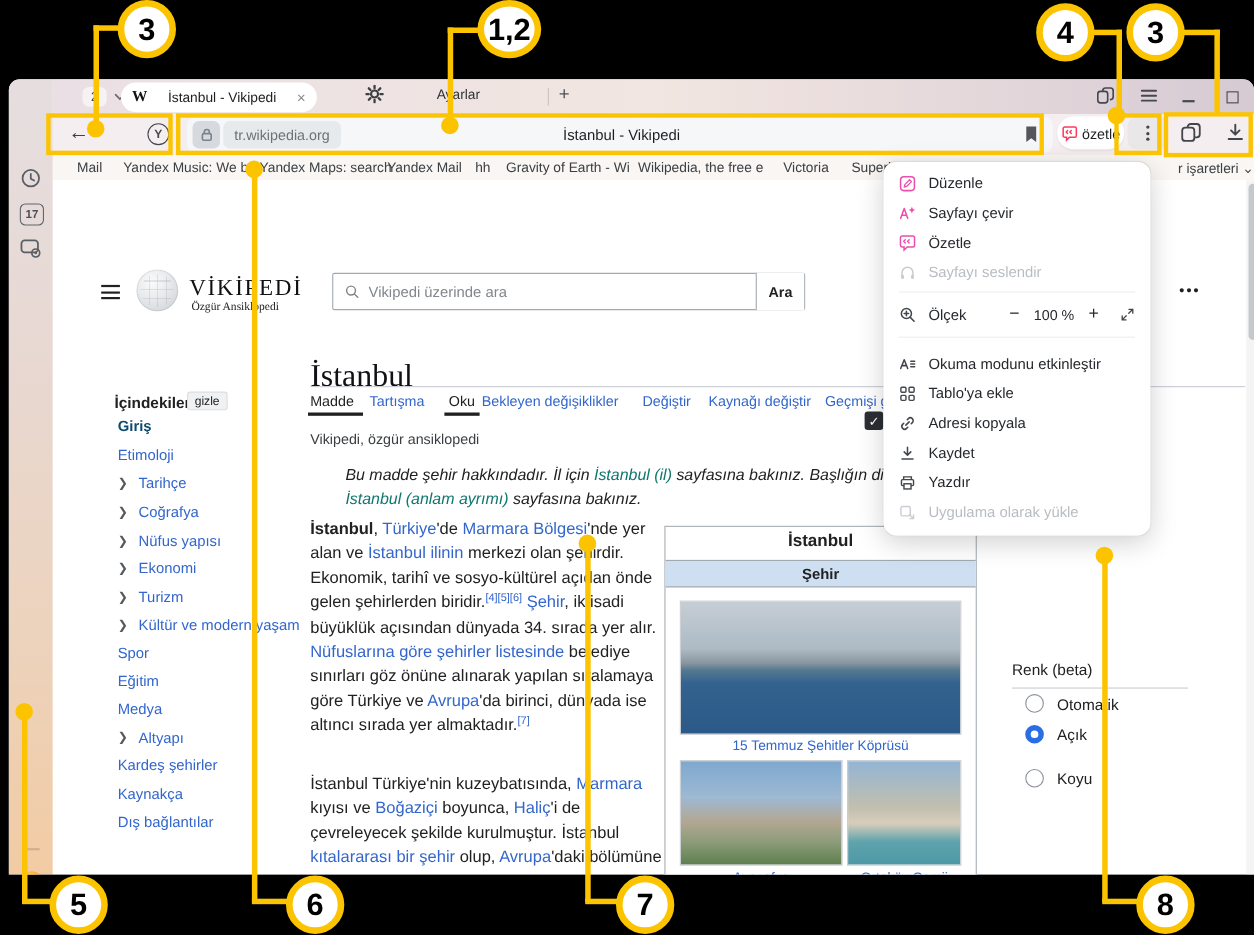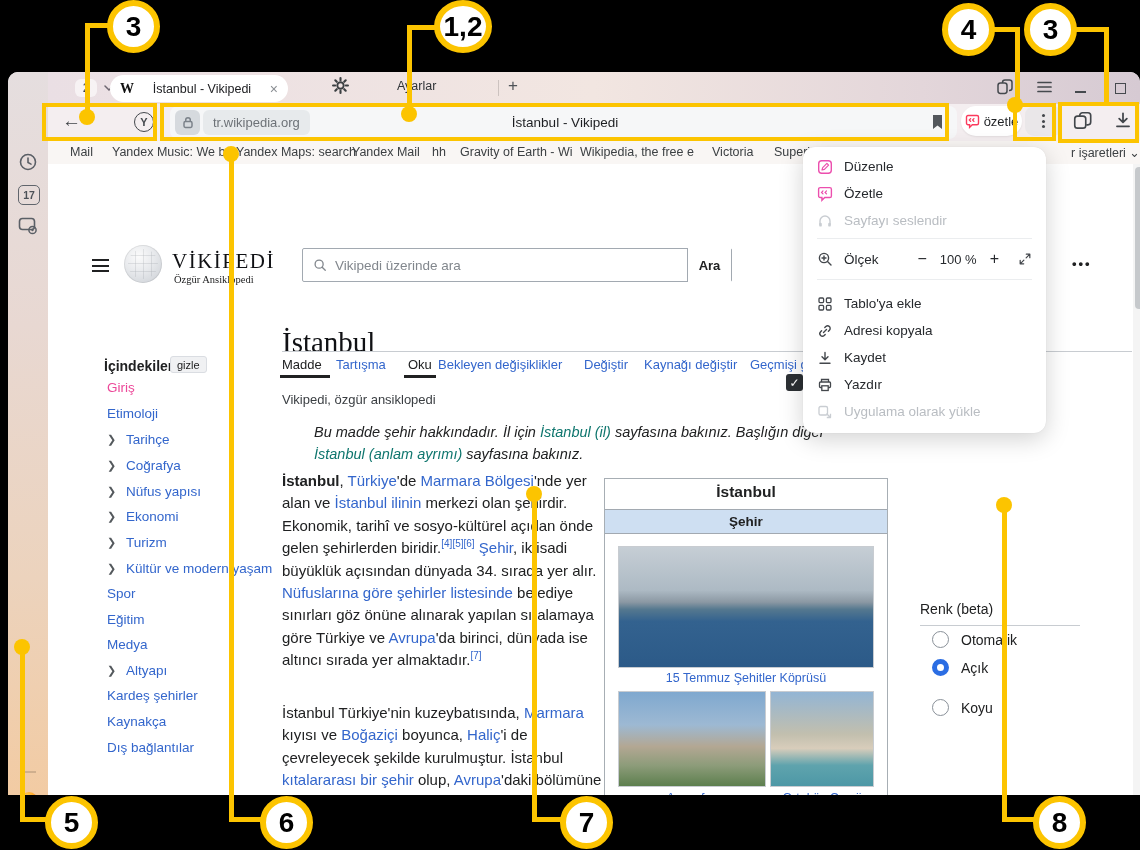--- a/index.html
+++ b/index.html
@@ -80,21 +80,21 @@
              font-family:"Liberation Sans",sans-serif;}
   .searchbox input::placeholder{color:#82878d;}
   .arabtn{width:44px;height:34px;border-left:1px solid #a2a9b1;display:flex;align-items:center;justify-content:center;
           font-size:13px;font-weight:bold;color:#202122;background:#fff;}
   .dots3{position:absolute;left:1024px;top:92px;font-size:13px;font-weight:bold;letter-spacing:2px;color:#202122;}
   
   .toctitle{position:absolute;left:56px;top:194px;font-size:14px;font-weight:bold;color:#202122;}
   .gizle{position:absolute;left:122px;top:192px;height:17px;padding:0 6px;background:#f0f1f3;border:1px solid #dadde2;
          border-radius:3px;font-size:11px;color:#202122;display:flex;align-items:center;}
   .tocitem{position:absolute;left:59px;font-size:13.5px;color:#3366cc;white-space:nowrap;}
-  .tocitem.first{color:#ec4899;font-weight:normal;}
+  .tocitem.first{color:#0c4a6e;font-weight:bold;}
   .tocitem .chev{position:absolute;left:-19px;top:1px;color:#54595d;font-size:11px;}
   .tocitem.haschev{left:78px;}
   
   .arttitle{position:absolute;left:234px;top:162px;font-family:"Liberation Serif",serif;font-size:29px;color:#101114;}
   .artrule{position:absolute;left:234px;top:187px;width:850px;height:1px;background:#c8ccd1;}
   .atab{position:absolute;top:193px;font-size:13px;color:#3366cc;white-space:nowrap;}
   .atab.on{color:#202122;}
   .atabu{position:absolute;top:211px;height:3px;background:#202122;}
   .tagline{position:absolute;left:234px;top:228px;font-size:13px;color:#3a3e42;}
   .artcheck{position:absolute;left:738px;top:210px;width:17px;height:17px;background:#2b2f33;border-radius:3px;
@@ -344,20 +344,27 @@
 
     <div id="menu">
       <div class="mrow">
         <svg width="16" height="16" viewBox="0 0 16 16">
           <rect x="1.7" y="1.7" width="12.6" height="12.6" rx="3" fill="none" stroke="#ec4fae" stroke-width="1.4"></rect>
           <path d="M5 11l.7-2.4 4.2-4.2 1.7 1.7-4.2 4.2L5 11z" fill="none" stroke="#ec4fae" stroke-width="1.2" stroke-linejoin="round"></path>
         </svg>
         <span>Düzenle</span>
       </div>
       <div class="mrow">
+        <svg width="16" height="16" viewBox="0 0 16 16">
+          <path d="M1.8 12.5L5 3.5l3.2 9M2.9 9.7h4.3" fill="none" stroke="#ec4fae" stroke-width="1.4" stroke-linecap="round" stroke-linejoin="round"></path>
+          <path d="M12 2l.9 2.1L15 5l-2.1.9L12 8l-.9-2.1L9 5l2.1-.9z" fill="#ec4fae"></path>
+        </svg>
+        <span>Sayfayı çevir</span>
+      </div>
+      <div class="mrow">
         <svg width="16" height="16" viewBox="0 0 15 15">
           <path d="M13.5 3v6.3a1.5 1.5 0 0 1-1.5 1.5H7.3L4.6 13.4v-2.6H3A1.5 1.5 0 0 1 1.5 9.3V3A1.5 1.5 0 0 1 3 1.5h9A1.5 1.5 0 0 1 13.5 3z" fill="none" stroke="#ec4fae" stroke-width="1.3"></path>
           <path d="M5.6 4.6L4.3 6l1.3 1.4M8.9 4.6L7.6 6l1.3 1.4" fill="none" stroke="#ec4fae" stroke-width="1.2" stroke-linecap="round"></path>
         </svg>
         <span>Özetle</span>
       </div>
       <div class="mrow dis">
         <svg width="16" height="16" viewBox="0 0 16 16">
           <path d="M3 12V8a5 5 0 0 1 10 0v4" fill="none" stroke="#c9cdd2" stroke-width="1.4"></path>
           <rect x="2.2" y="9.8" width="2.6" height="3.8" rx="1.2" fill="#c9cdd2"></rect>
@@ -378,20 +385,27 @@
           <span class="pm">+</span>
           <svg width="14" height="14" viewBox="0 0 16 16" style="margin-left:6px">
             <path d="M9.5 2.5h4v4M6.5 13.5h-4v-4M13.5 2.5L9.3 6.7M2.5 13.5l4.2-4.2" fill="none" stroke="#43474c" stroke-width="1.4" stroke-linecap="round" stroke-linejoin="round"></path>
           </svg>
         </span>
       </div>
       <div class="mdiv"></div>
       <div style="height:6px"></div>
       <div class="mrow">
         <svg width="16" height="16" viewBox="0 0 16 16">
+          <path d="M1.8 12L5 4l3.2 8M2.9 9.4h4.3" fill="none" stroke="#43474c" stroke-width="1.4" stroke-linecap="round" stroke-linejoin="round"></path>
+          <path d="M11 5.5h3.5M11 8h3.5M11 10.5h3.5" stroke="#43474c" stroke-width="1.4" stroke-linecap="round"></path>
+        </svg>
+        <span>Okuma modunu etkinleştir</span>
+      </div>
+      <div class="mrow">
+        <svg width="16" height="16" viewBox="0 0 16 16">
           <g fill="none" stroke="#43474c" stroke-width="1.3">
             <rect x="2" y="2" width="4.6" height="4.6" rx="1"></rect>
               <rect x="9.4" y="2" width="4.6" height="4.6" rx="1"></rect>
             <rect x="2" y="9.4" width="4.6" height="4.6" rx="1"></rect>
               <rect x="9.4" y="9.4" width="4.6" height="4.6" rx="1"></rect>
           </g>
         </svg>
         <span>Tablo'ya ekle</span>
       </div>
       <div class="mrow">

